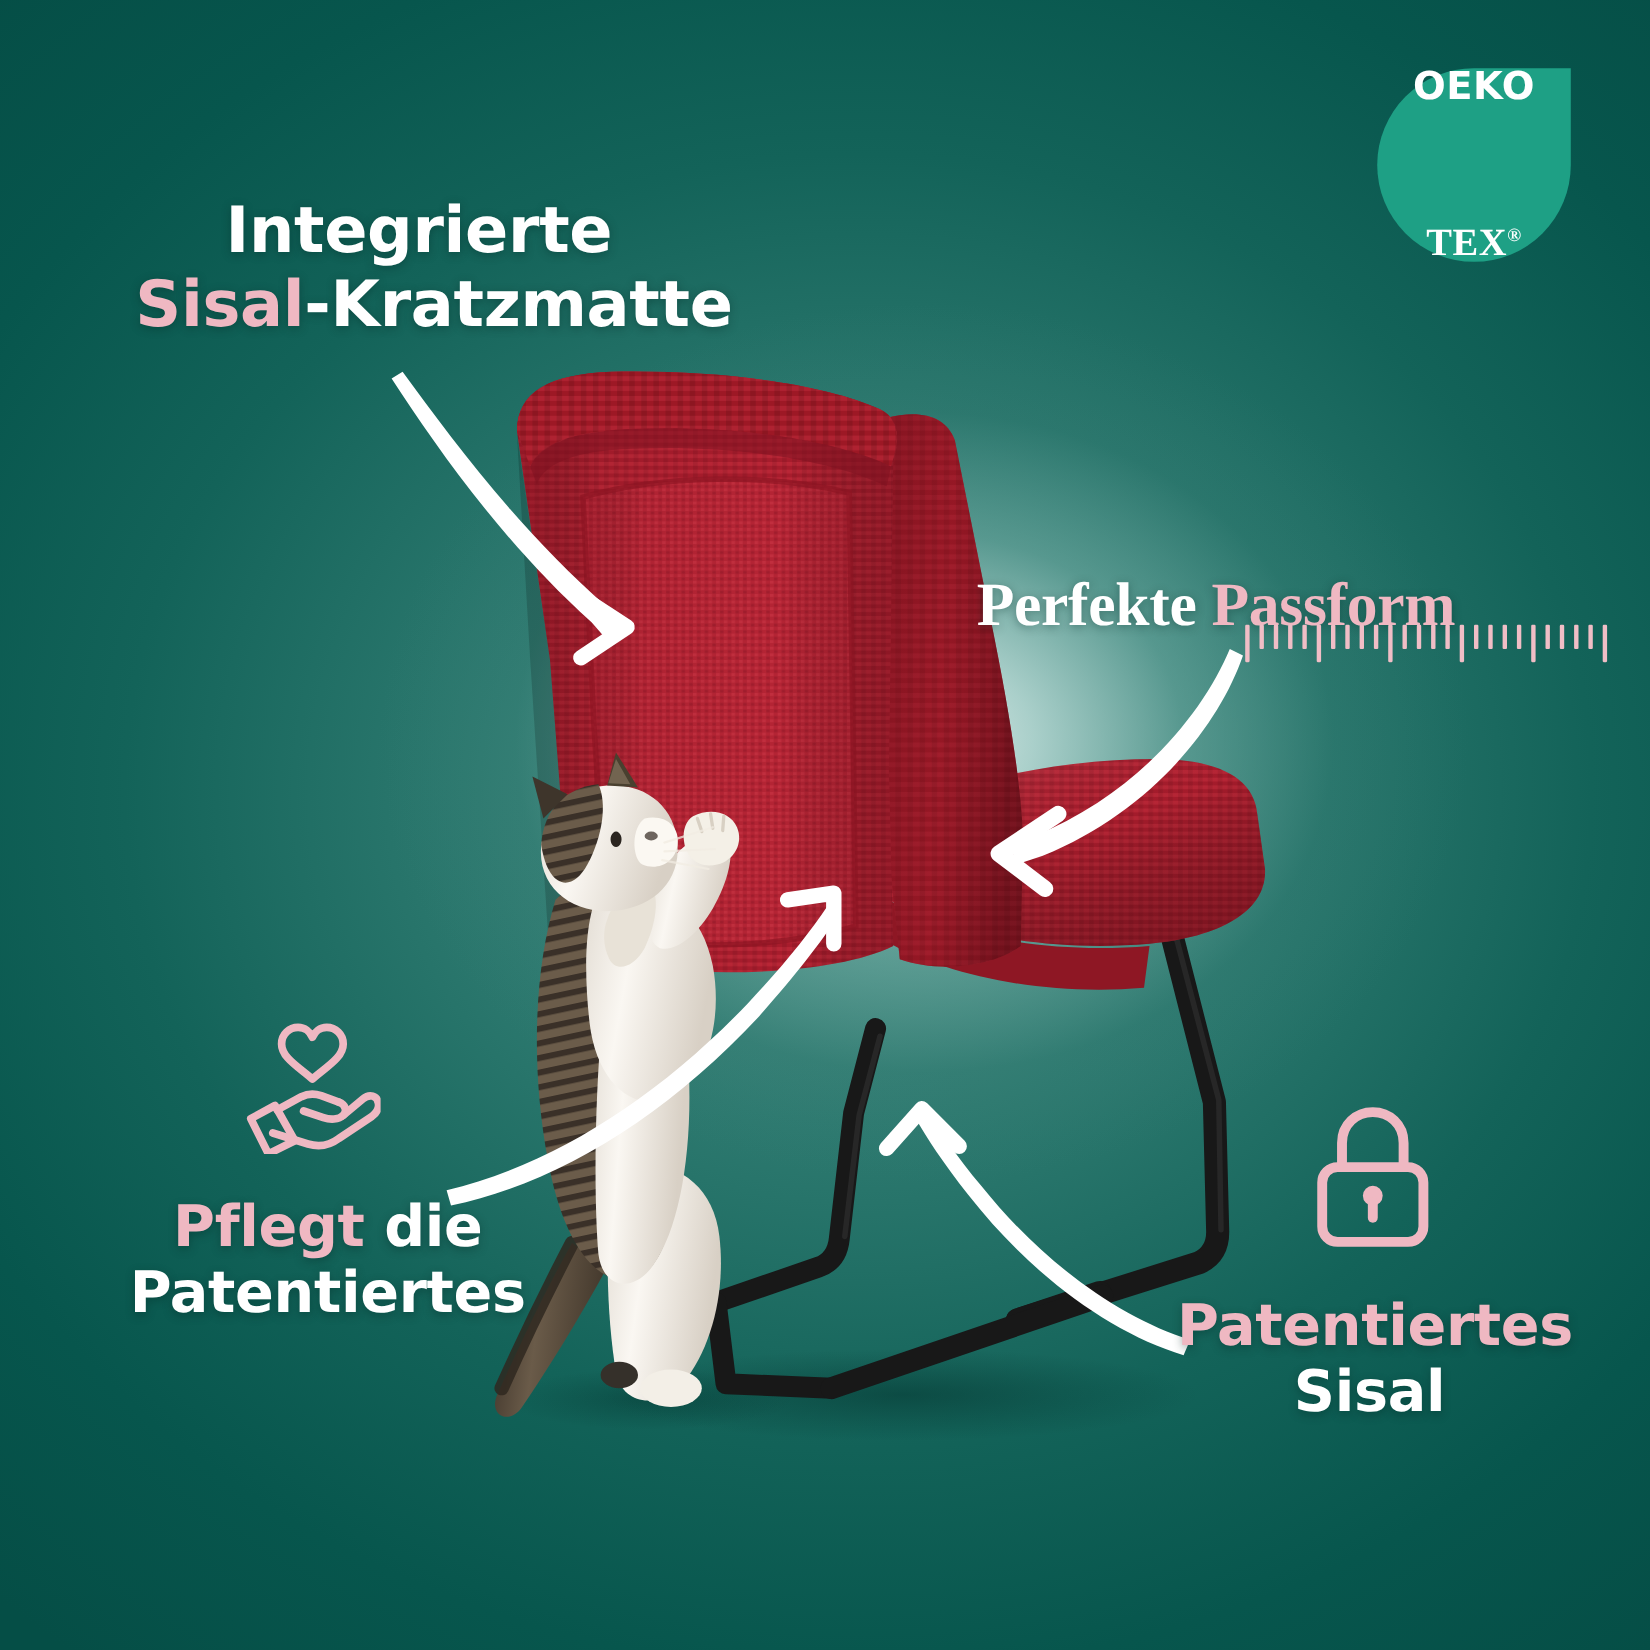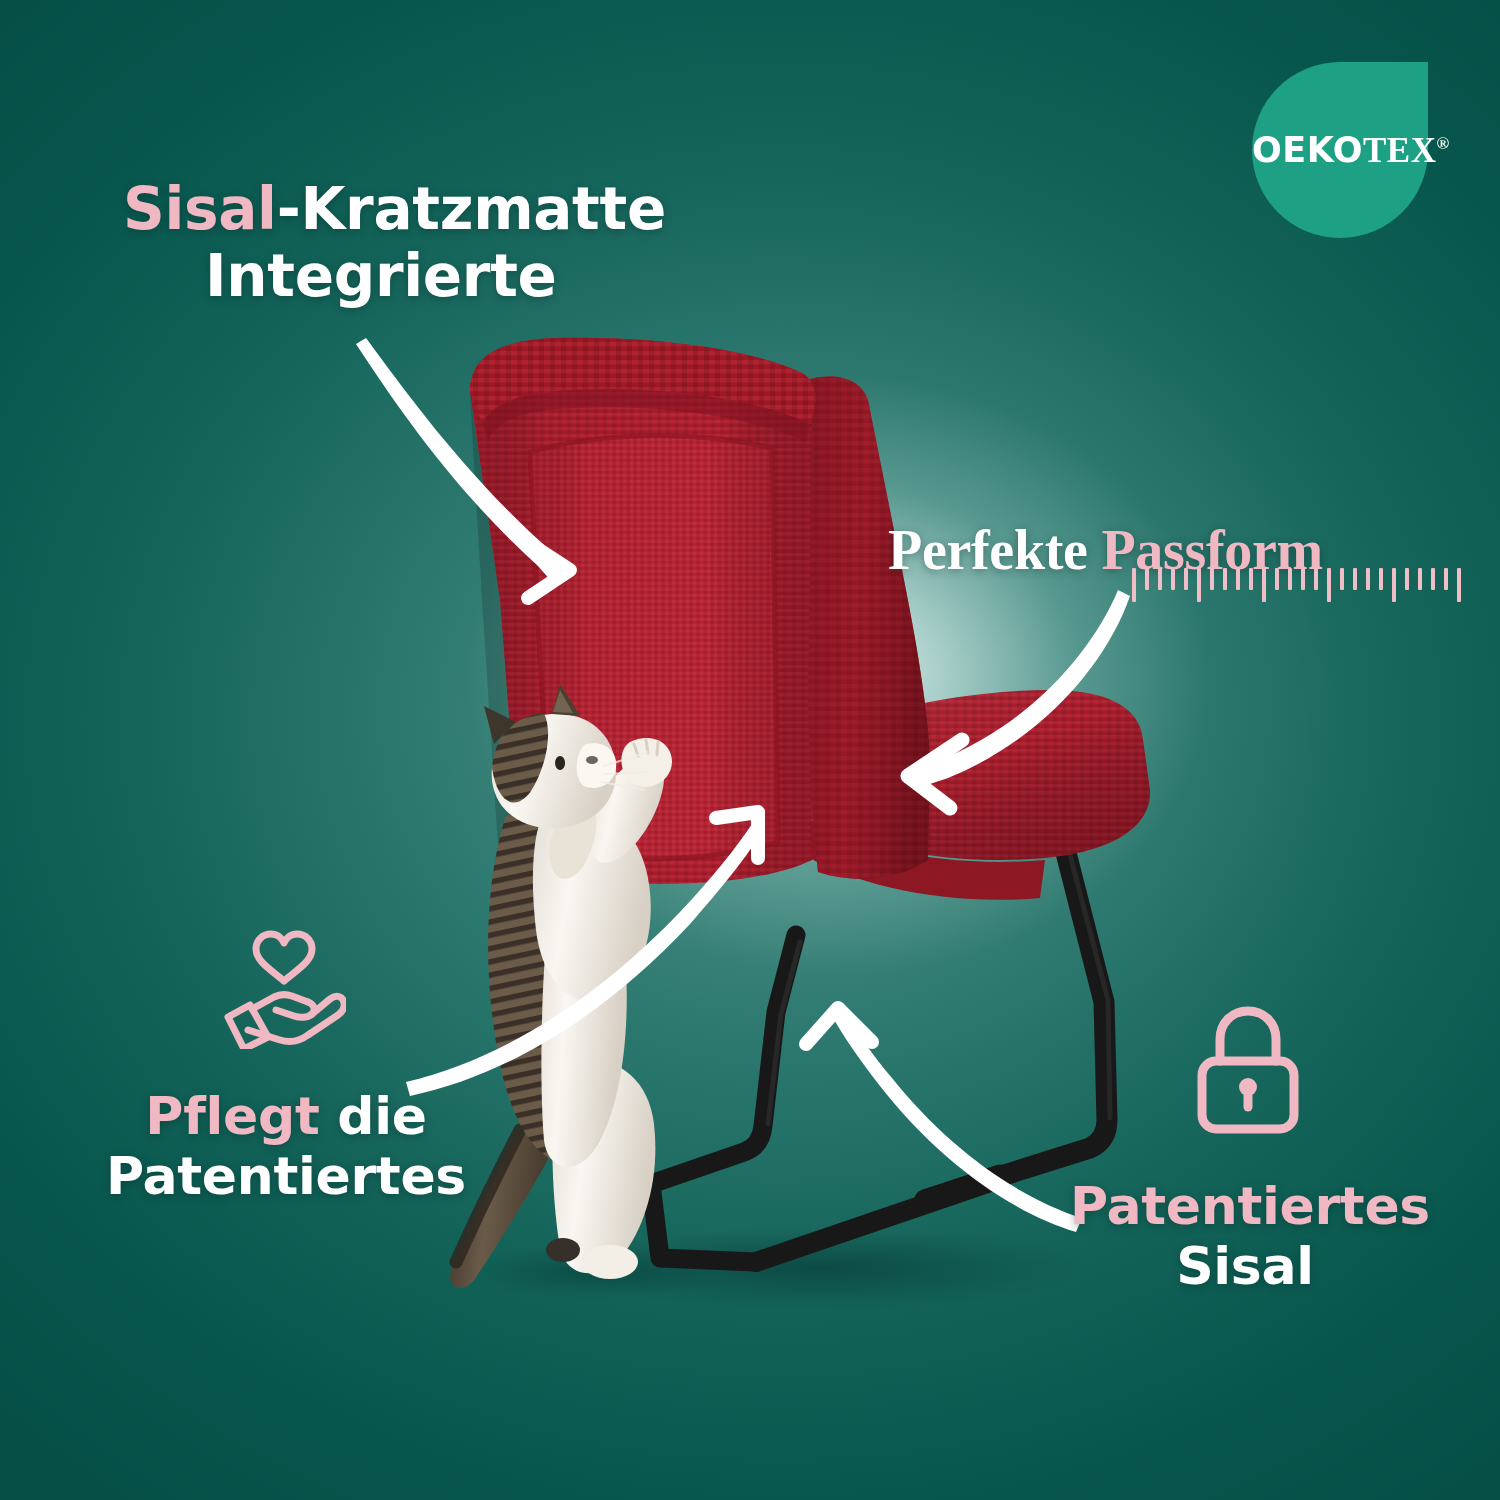--- a/index.html
+++ b/index.html
@@ -23,21 +23,21 @@
         rgba(10,90,80,0.0) 80%),
       radial-gradient(ellipse 1150px 1000px at 52% 48%,
         #53968C 0%, #2E7A70 30%, #136359 58%, #07564D 80%, #054E46 100%);
   }
 
   
   .badge {
     position:absolute;
     width:176px; height:176px;
     border-radius:88px 0 88px 88px;
-    display:flex; flex-direction:row;
+    display:flex; flex-direction:column;
     align-items:center; justify-content:space-between;
     line-height:1.0;
   }
   .badge .b-l1 { font-size:35px; font-weight:700; letter-spacing:.5px; }
   .badge .b-l2 { font-size:35px; font-weight:700; letter-spacing:.5px; position:relative;font-family:Liberation Serif, serif; }
   .badge .b-reg { font-size:17px; font-weight:700; vertical-align:super; }
 
   
   .callout {
     position:absolute;
@@ -356,25 +356,25 @@
   </svg>
 
   <div class="badge" style="left:1252px; top:62px; background:#1EA085; color:#FFFFFF;">
     <span class="b-l1">OEKO</span>
     <span class="b-l2">
       <span>TEX</span><span class="b-reg">®</span>
     </span>
   </div>
 
   <div class="callout" style="left:205px; top:176px; font-size:58px;">
+    <span class="ln">
+      <span style="color:#FFFFFF">Integrierte</span>
+    </span>
     <span class="ln" style="margin-left:-82px;">
       <span style="color:#EFB8C2">Sisal</span><span style="color:#FFFFFF">-Kratzmatte</span>
-    </span>
-    <span class="ln">
-      <span style="color:#FFFFFF">Integrierte</span>
     </span>
   </div>
 
   <div class="callout" style="left:888px; top:518px; font-size:56px;font-family:Liberation Serif, serif;">
     <span class="ln">
       <span style="color:#FFFFFF">Perfekte </span><span style="color:#EFB8C2">Passform</span>
     </span>
   </div>
 
   <div class="ruler" style="left:1132px; top:568px;">
@@ -410,21 +410,21 @@
     <svg width="124" height="124" viewBox="0 0 124 124" fill="none" stroke="#EFB8C2" stroke-width="7" stroke-linecap="round" stroke-linejoin="round">
       <path d="M62 56 C 48 44, 34 36, 34 24 C 34 15, 41 9, 49 9 C 55 9, 60 13, 62 18
                C 64 13, 69 9, 75 9 C 83 9, 90 15, 90 24 C 90 36, 76 44, 62 56 Z"></path>
       <path d="M30 84 L 52 72 C 58 69, 64 69, 70 71 L 86 77"></path>
       <path d="M86 77 C 92 79, 94 85, 90 89 C 86 93, 78 93, 72 91 L 54 85"></path>
       <path d="M90 89 L 108 74 C 114 69, 121 71, 122 78 C 123 83, 120 87, 116 90
                L 86 110 C 78 116, 68 118, 58 115 L 26 105"></path>
       <path d="M6 92 L 28 80 L 46 112 L 22 124 Z"></path>
     </svg>
   </div>
-  <div class="callout" style="left:96px; top:1086px; font-size:52px; text-align:center; width:380px;">
+  <div class="callout" style="left:108px; top:1086px; font-size:52px; text-align:center; width:380px;">
     <span class="ln">
       <span style="color:#EFB8C2">Pflegt</span><span style="color:#FFFFFF"> die</span>
     </span>
     <span class="ln">
       <span style="color:#FFFFFF">Patentiertes</span>
     </span>
   </div>
 
   <div class="icon-wrap" style="left:1192px; top:1005px;">
     <svg width="112" height="130" viewBox="0 0 112 130" fill="none" stroke="#EFB8C2" stroke-width="9" stroke-linecap="round" stroke-linejoin="round">

